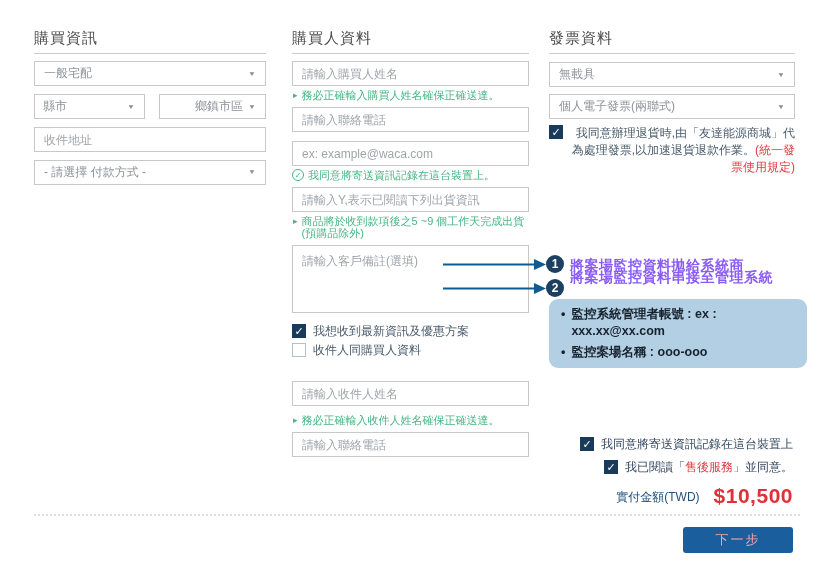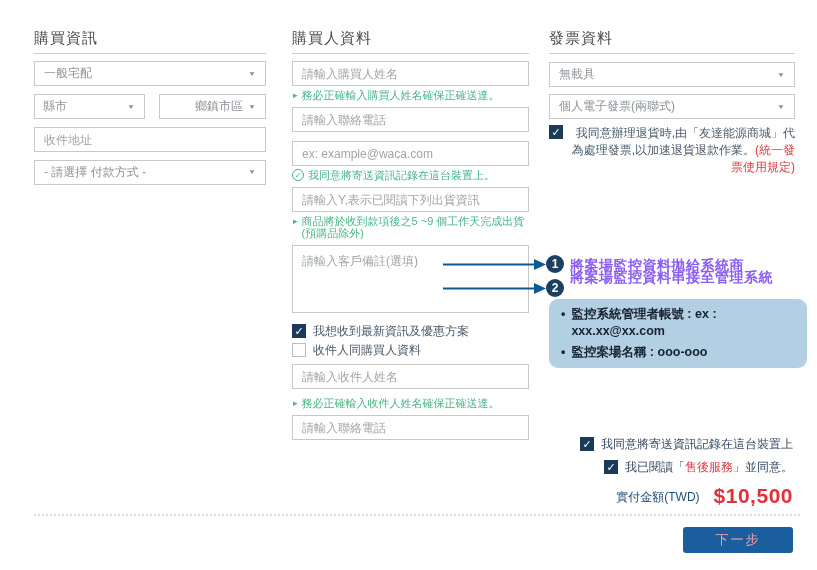--- a/index.html
+++ b/index.html
@@ -166,21 +166,21 @@
 
     <div class="cb-row">
       <span class="cb checked"></span>
       <span class="cb-label">我想收到最新資訊及優惠方案</span>
     </div>
     <div class="cb-row" style="margin-top:5px">
       <span class="cb"></span>
       <span class="cb-label">收件人同購買人資料</span>
     </div>
 
-    <input class="input" style="margin-top: 7px;" placeholder="請輸入收件人姓名">
+    <input class="input" style="margin-top: 24px;" placeholder="請輸入收件人姓名">
     <div class="hint" style="margin-top:9px">
       <span class="marker">▸</span>
       <span>務必正確輸入收件人姓名確保正確送達。</span>
     </div>
 
     <input class="input" style="margin-top: 6px;" placeholder="請輸入聯絡電話">
   </div>
 
   <div class="col col-right">
     <div class="section-title">發票資料</div>

